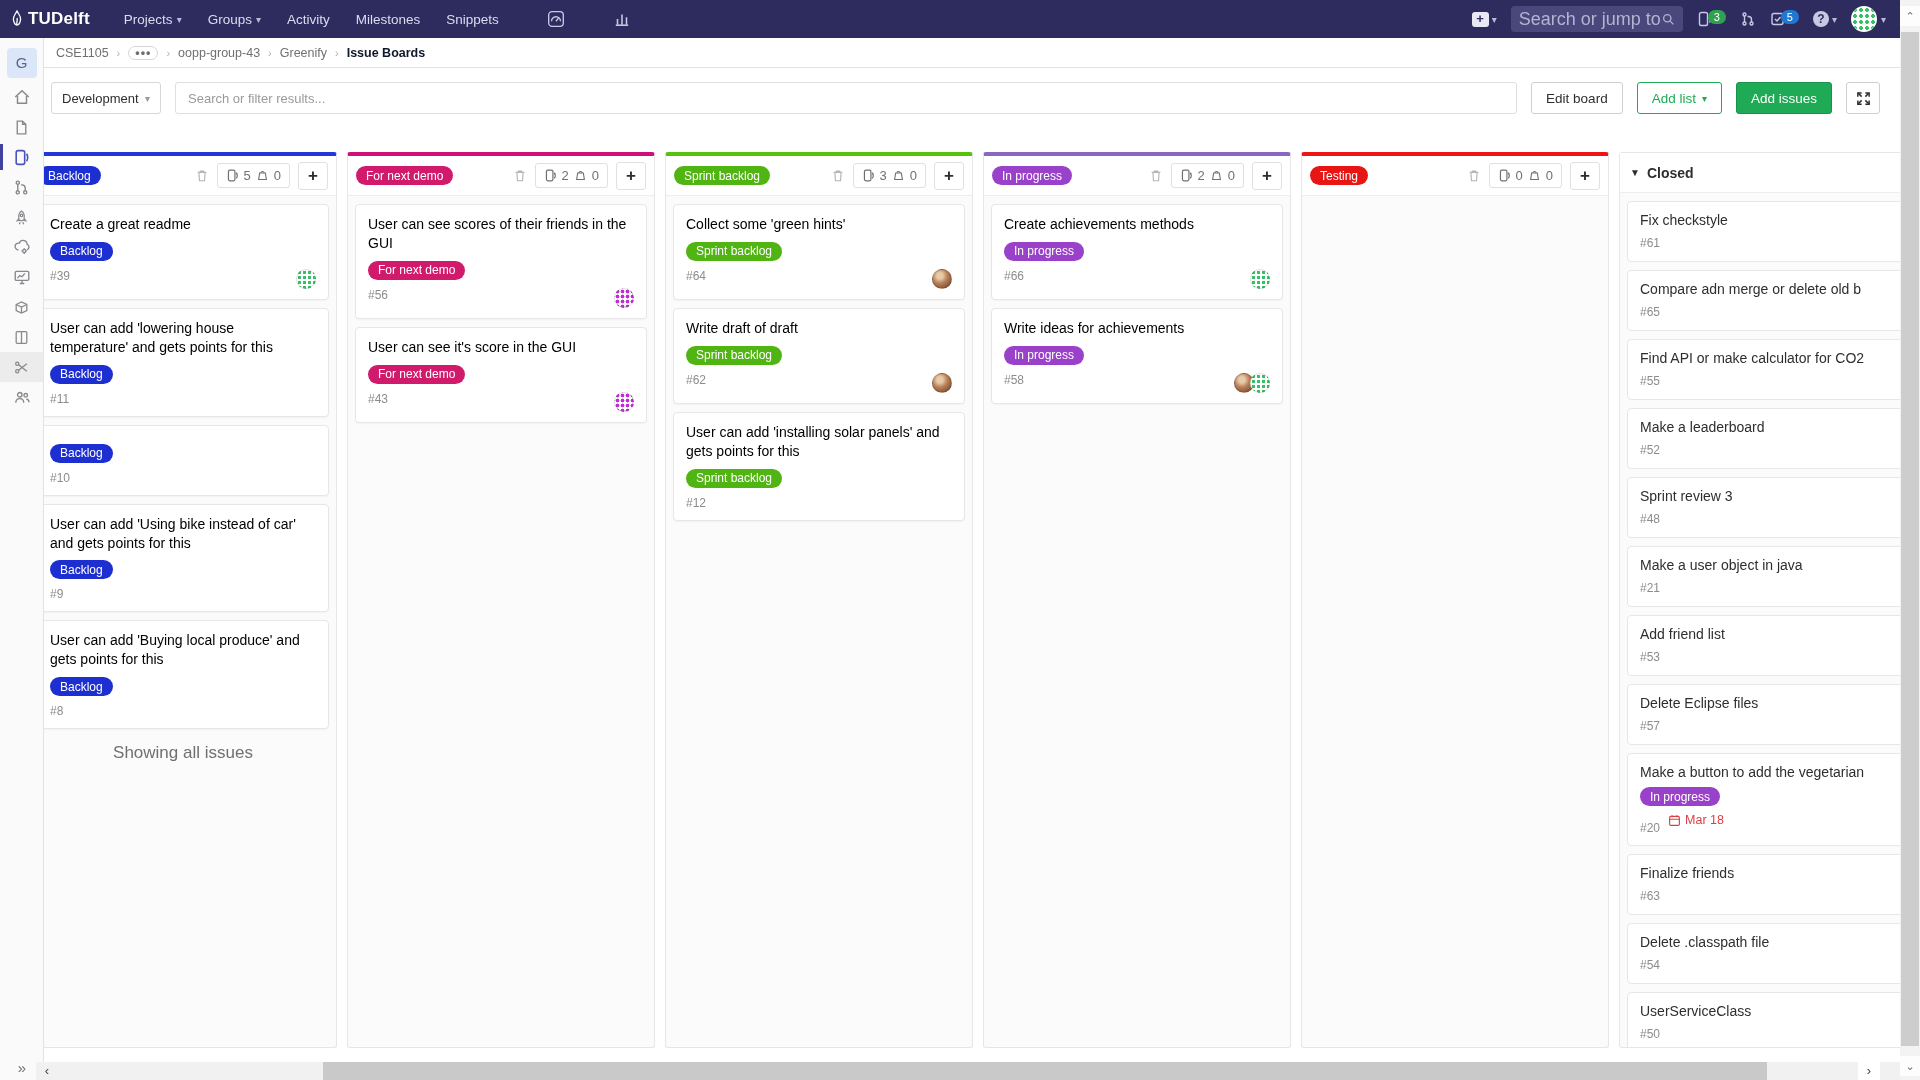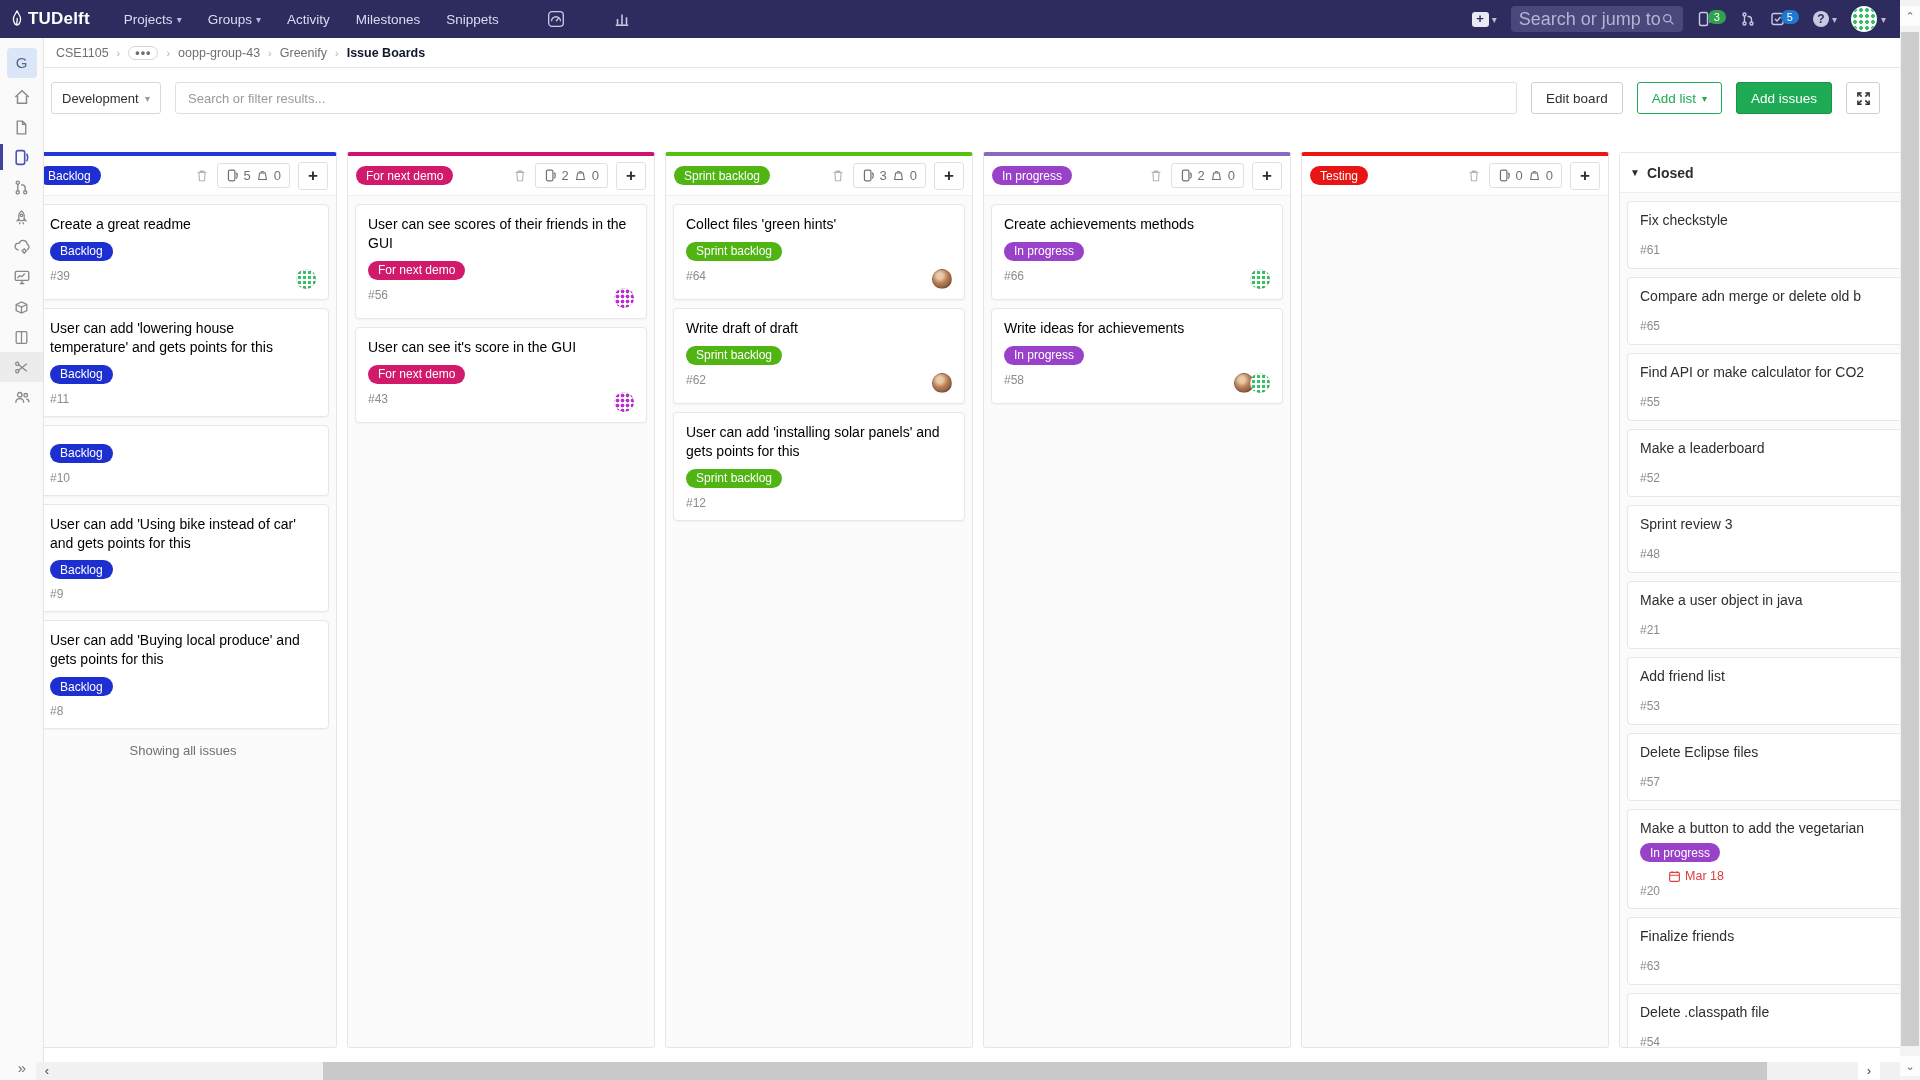--- a/index.html
+++ b/index.html
@@ -71,26 +71,26 @@
   .card { background:#fff; border:1px solid #e7e7e7; border-radius:4px; box-shadow:0 1px 2px rgba(0,0,0,.04); padding:10px 12px; margin-top:8px; cursor:pointer; }
   .card-title { font-size:14px; line-height:1.35; color:#000000; font-weight:500; }
   .card .pill { display:inline-block; margin-top:8px; }
   .card-foot { display:flex; align-items:flex-start; margin-top:8px; }
   .iid { font-size:12px; color:#8c8c8c; }
   .avs { margin-left:auto; display:flex; }
   .av { width:20px; height:20px; border-radius:50%; border:1px solid rgba(0,0,0,.12); margin-left:-4px; }
   .av.identicon-green { background:radial-gradient(circle,#35c065 1.4px,transparent 2px) 0 0/5px 5px #fff; }
   .av.identicon-magenta { background:radial-gradient(circle,#c02dd6 1.6px,transparent 2.2px) 0 0/5px 5px #fff; }
   .av.photo { background:radial-gradient(circle at 38% 32%,#e8c9a8 18%,#b9815a 45%,#7a4f33 85%); }
-  .list-footer { text-align:center; color:#707070; font-size:13px; padding:14px 0; }
+  .list-footer { text-align:center; color:#707070; font-size:17px; padding:14px 0; }
 
   
   .ccard { background:#fff; border:1px solid #e7e7e7; border-radius:4px; padding:10px 12px; margin-top:8px; cursor:pointer; }
   .ccard-title { font-size:14px; font-weight:500; color:#2e2e2e; white-space:nowrap; overflow:hidden; }
-  .ccard .iid { display:inline-block; margin-top:15px; }
+  .ccard .iid { display:inline-block; margin-top:8px; }
   .closed-head { height:40px; background:#fff; border-bottom:1px solid #eee; display:flex; align-items:center; gap:7px; padding:0 10px; font-size:14px; font-weight:700; color:#2e2e2e; }
   .caret { font-size:10px; color:#2e2e2e; }
   .due { color:#db4040; font-size:12.5px; display:inline-flex; align-items:center; gap:4px; margin-left:8px; }
 
   
   .vscroll { position:absolute; right:0; top:0; width:20px; height:1080px; background:#f3f3f3; z-index:40; }
   .vscroll .btn-up,.vscroll .btn-dn { position:absolute; left:0; width:20px; height:20px; background:#fdfdfd; color:#707070; font-size:11px; text-align:center; line-height:20px; cursor:pointer; }
   .vscroll .btn-up { top:6px; } .vscroll .btn-dn { bottom:4px; }
   .vscroll .thumb { position:absolute; left:1px; top:32px; width:18px; height:1014px; background:#cdcdcd; cursor:pointer; }
   .hscroll { position:absolute; left:36px; bottom:0; width:1864px; height:18px; background:#f1f1f1; z-index:35; }
@@ -478,21 +478,21 @@
                 <path d="M6 5 a2 2 0 1 1 4 0"></path>
                 <path d="M4.5 5 h7 l1.3 8 H3.2 z"></path>
               </svg>
             </span>
           <span>0</span>
         </span>
         <span class="plusbtn">+</span>
       </div>
       <div class="col-body">
         <div class="card">
-          <div class="card-title">Collect files 'green hints'</div>
+          <div class="card-title">Collect some 'green hints'</div>
           <span class="pill lbl-green">Sprint backlog</span>
           <div class="card-foot">
               <span class="iid">#64</span>
             <span class="avs">
                 <span class="av photo"></span>
               </span>
             </div>
         </div>
         <div class="card">
           <div class="card-title">Write draft of draft</div>

